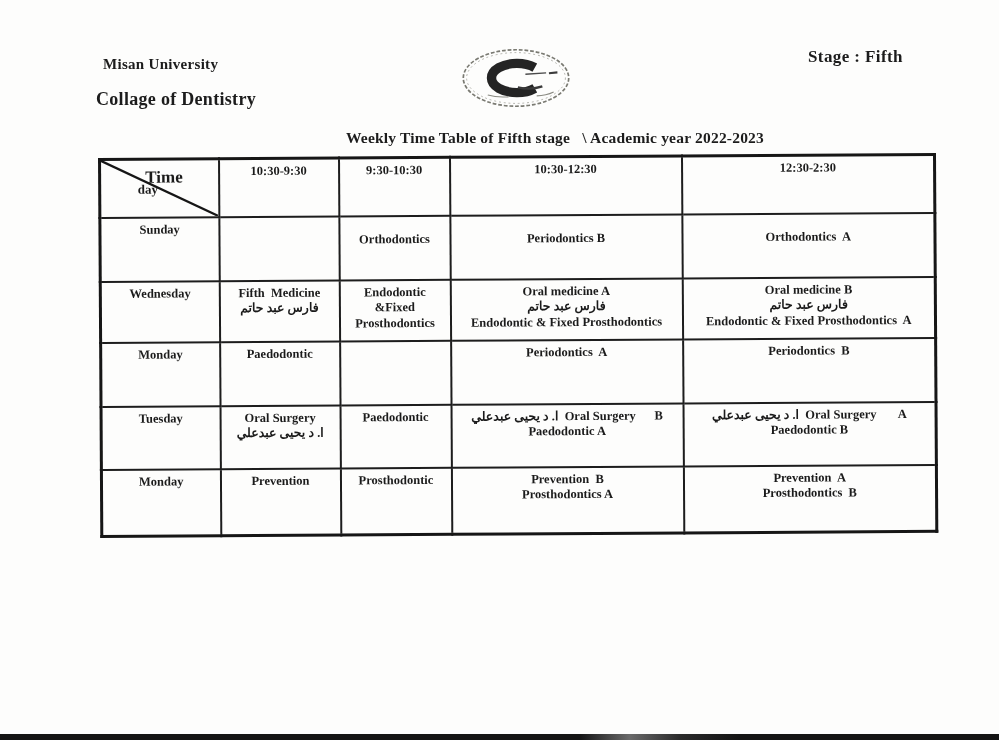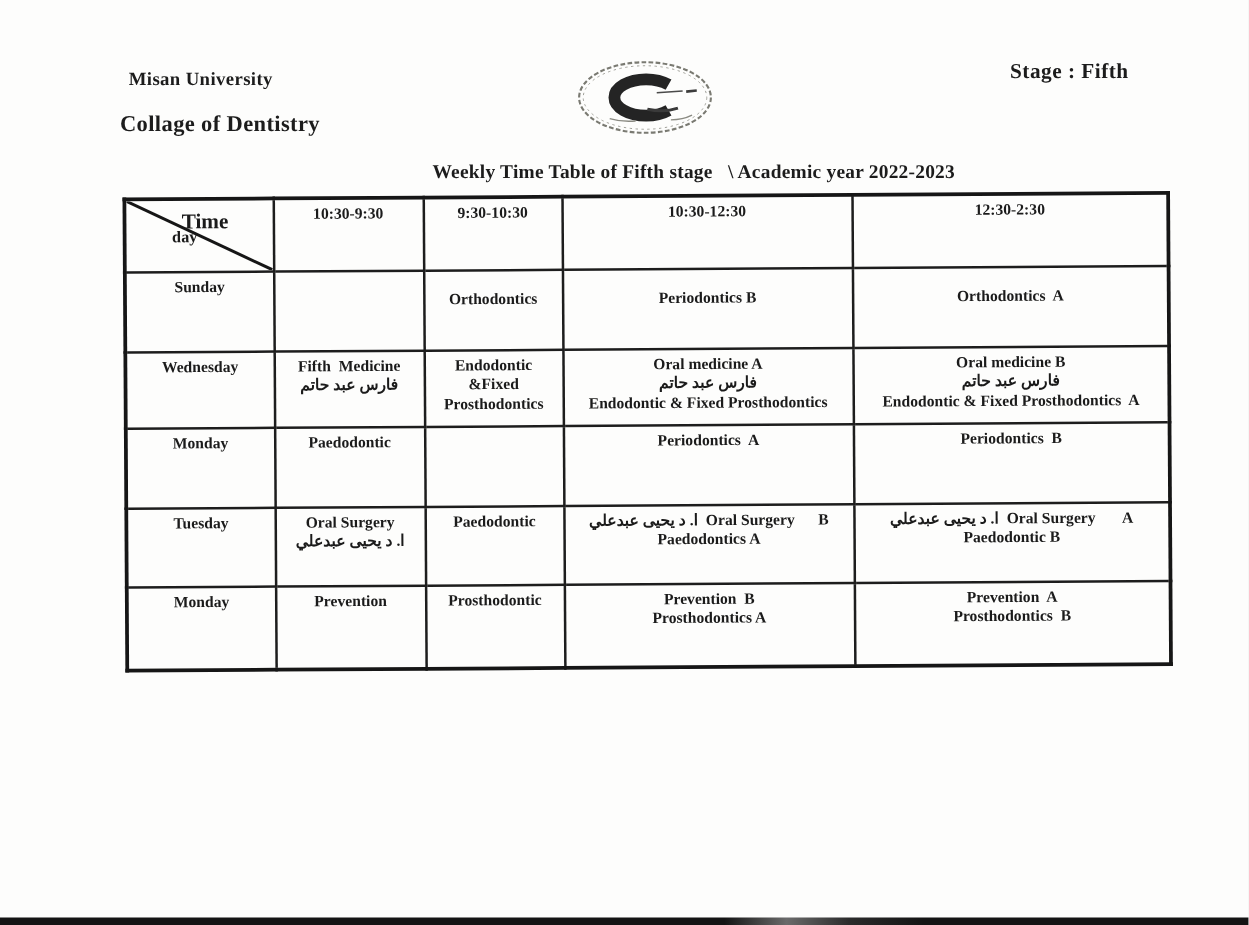--- a/index.html
+++ b/index.html
@@ -159,21 +159,21 @@
             <td class="day">Tuesday</td>
             <td class="content">
               <div class="line">Oral Surgery</div>
               <div class="line">ا. د يحيى عبدعلي</div>
             </td>
             <td class="content">
               <div class="line">Paedodontic</div>
             </td>
             <td class="content">
               <div class="line">ا. د يحيى عبدعلي  Oral Surgery      B</div>
-              <div class="line">Paedodontics A</div>
+              <div class="line">Paedodontic A</div>
             </td>
             <td class="content">
               <div class="line">ا. د يحيى عبدعلي  Oral Surgery       A</div>
               <div class="line">Paedodontic B</div>
             </td>
           </tr>
           <tr>
             <td class="day">Monday</td>
             <td class="content">
               <div class="line">Prevention</div>

